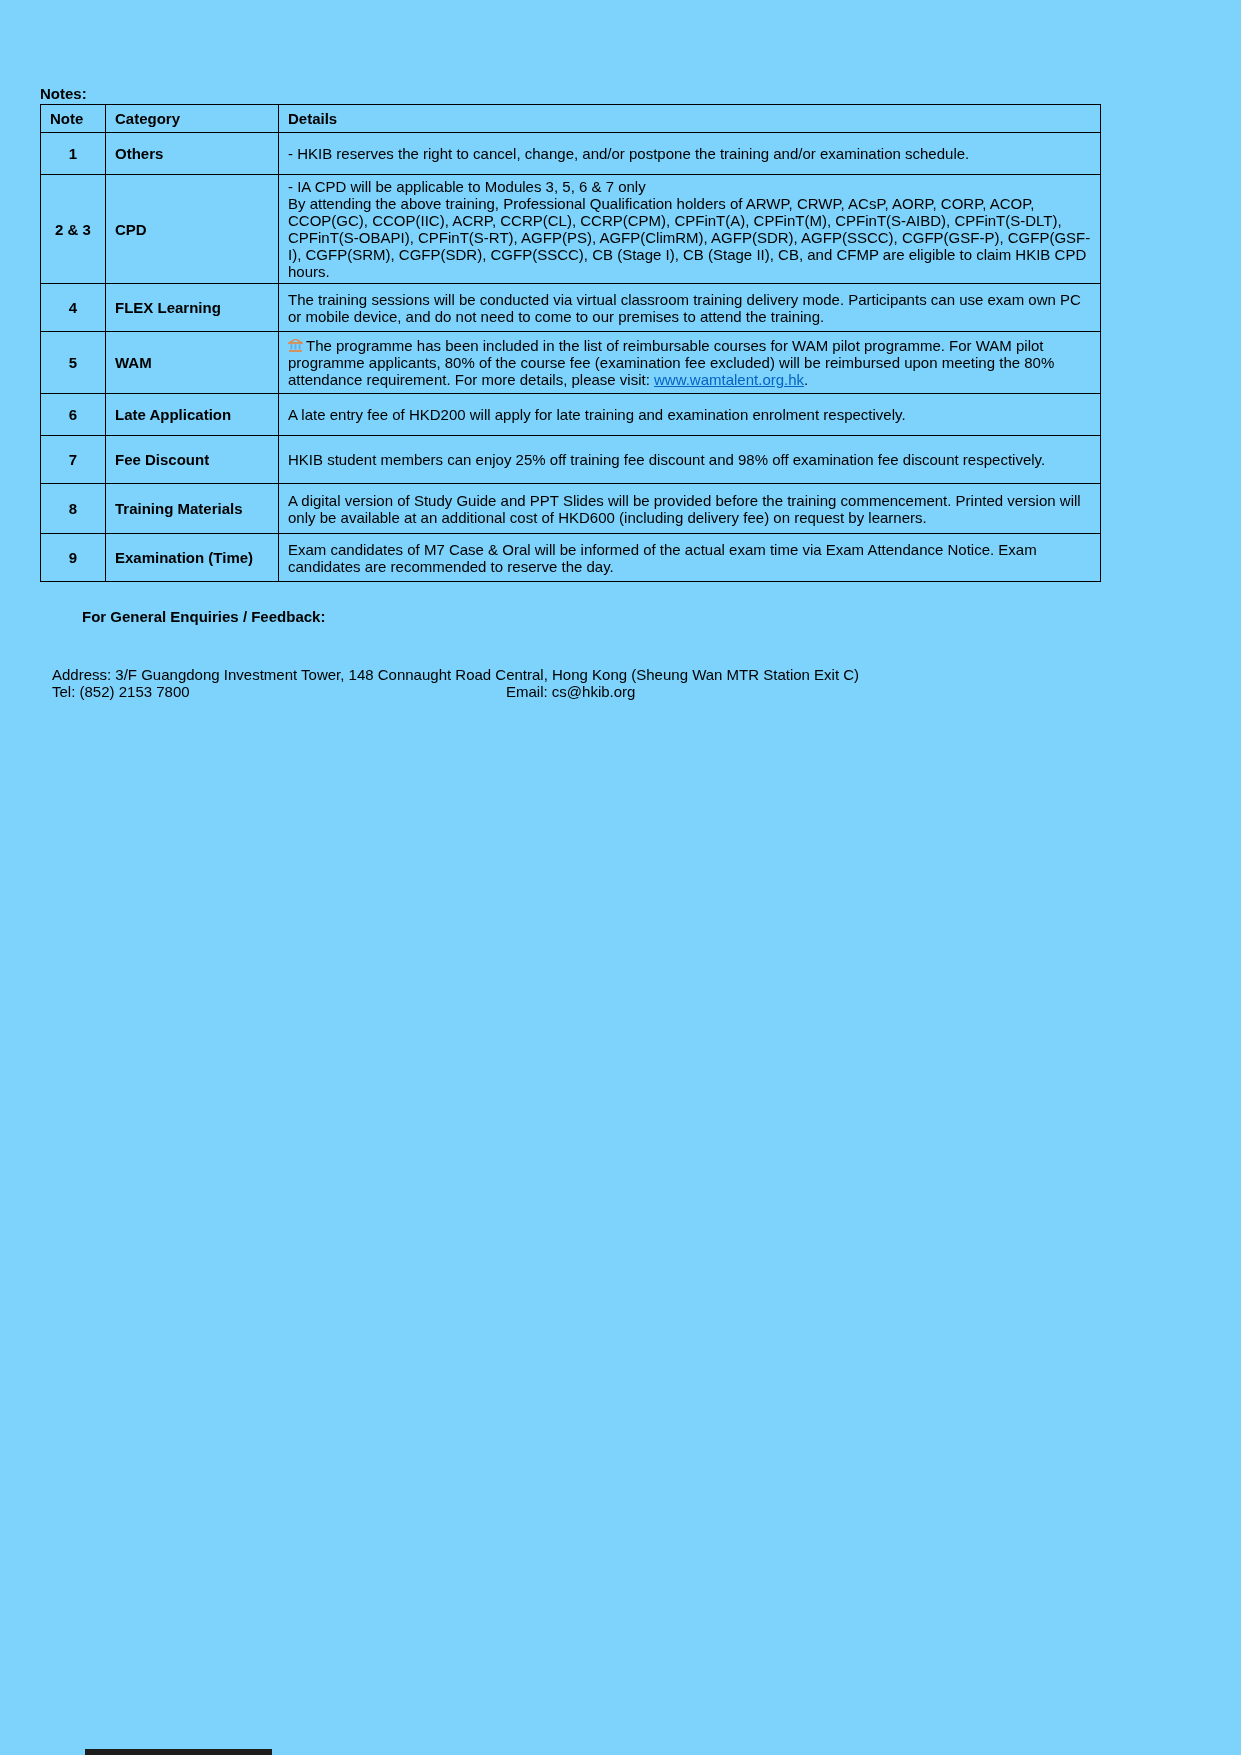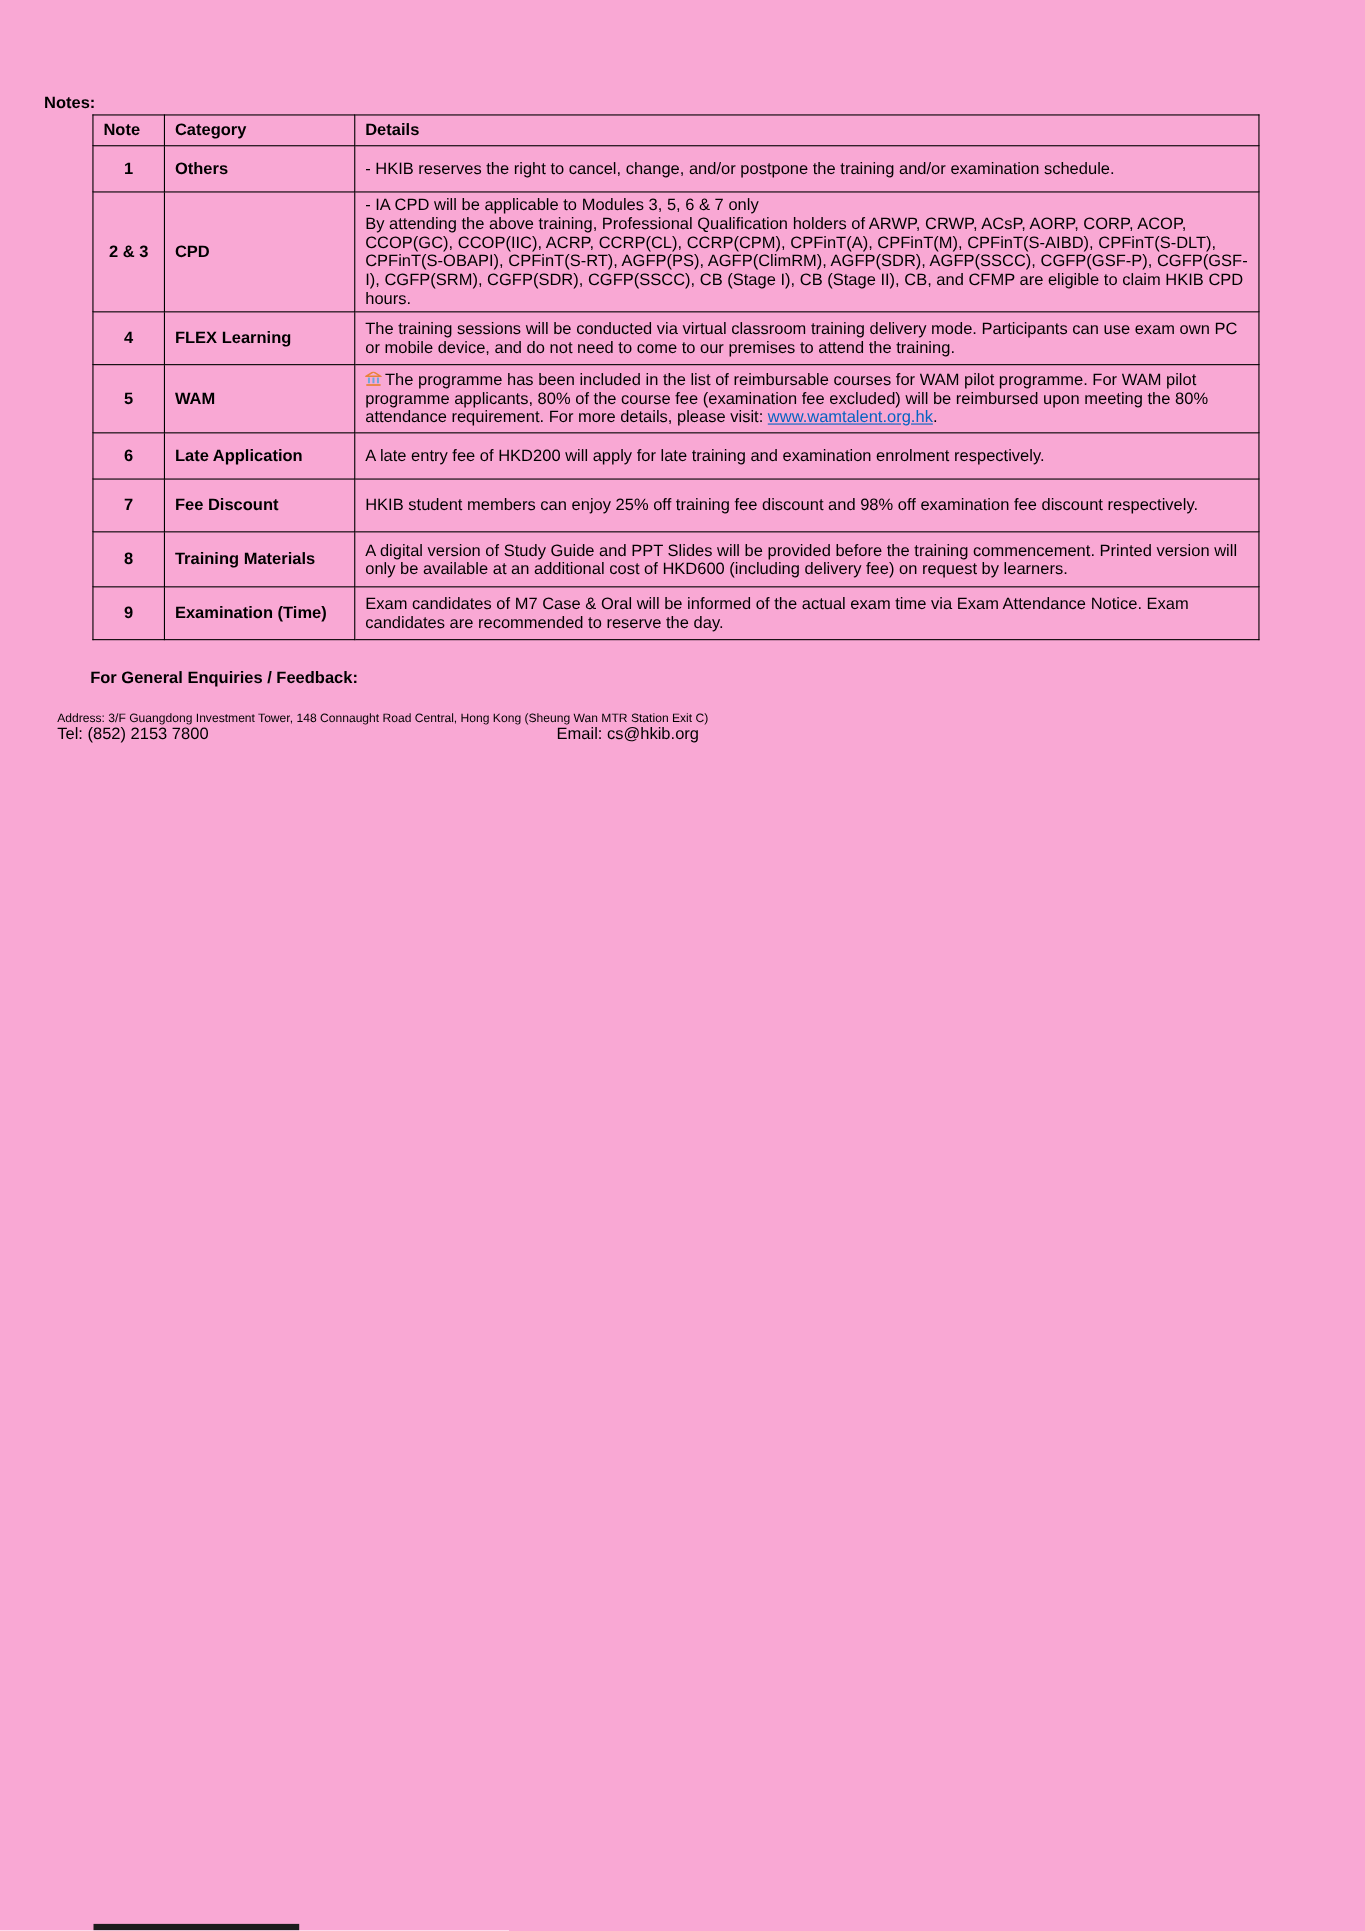--- a/index.html
+++ b/index.html
@@ -2,39 +2,38 @@
 <html><head>
 <meta charset="utf-8">
 <style>
   * { margin: 0; padding: 0; box-sizing: border-box; }
   html, body { background: #ffffff; }
   body { font-family: "Liberation Sans", sans-serif; color: #000; }
   .page {
     position: relative;
     width: 1241px;
     height: 1755px;
-    background: #f9a8d4;
+    background: #7dd3fc;
     overflow: hidden;
   }
   .content {
     position: absolute;
     left: 40px;
     top: 85px;
     width: 1060px;
   }
   .notes-label {
     font-size: 15px;
     font-weight: bold;
     margin-bottom: 2px;
   }
   table.notes {
     border-collapse: collapse;
     width: 1060px;
     table-layout: fixed;
-    margin-left: 44px;
   }
   table.notes th, table.notes td {
     border: 1px solid #000;
     font-size: 15px;
     line-height: 17px;
     padding: 3px 9px;
     vertical-align: middle;
   }
   table.notes th {
     font-weight: bold;
@@ -62,22 +61,22 @@
   a.link {
     color: #0563c1;
   }
   .enquiries-heading {
     font-size: 15px;
     font-weight: bold;
     margin-top: 26px;
     margin-left: 42px;
   }
   .address-line {
-    font-size: 11px;
-    margin-top: 22px;
+    font-size: 15px;
+    margin-top: 41px;
     padding-left: 12px;
   }
   .tel-email-line {
     position: relative;
     font-size: 15px;
     padding-left: 12px;
     height: 18px;
   }
   .email {
     position: absolute;

